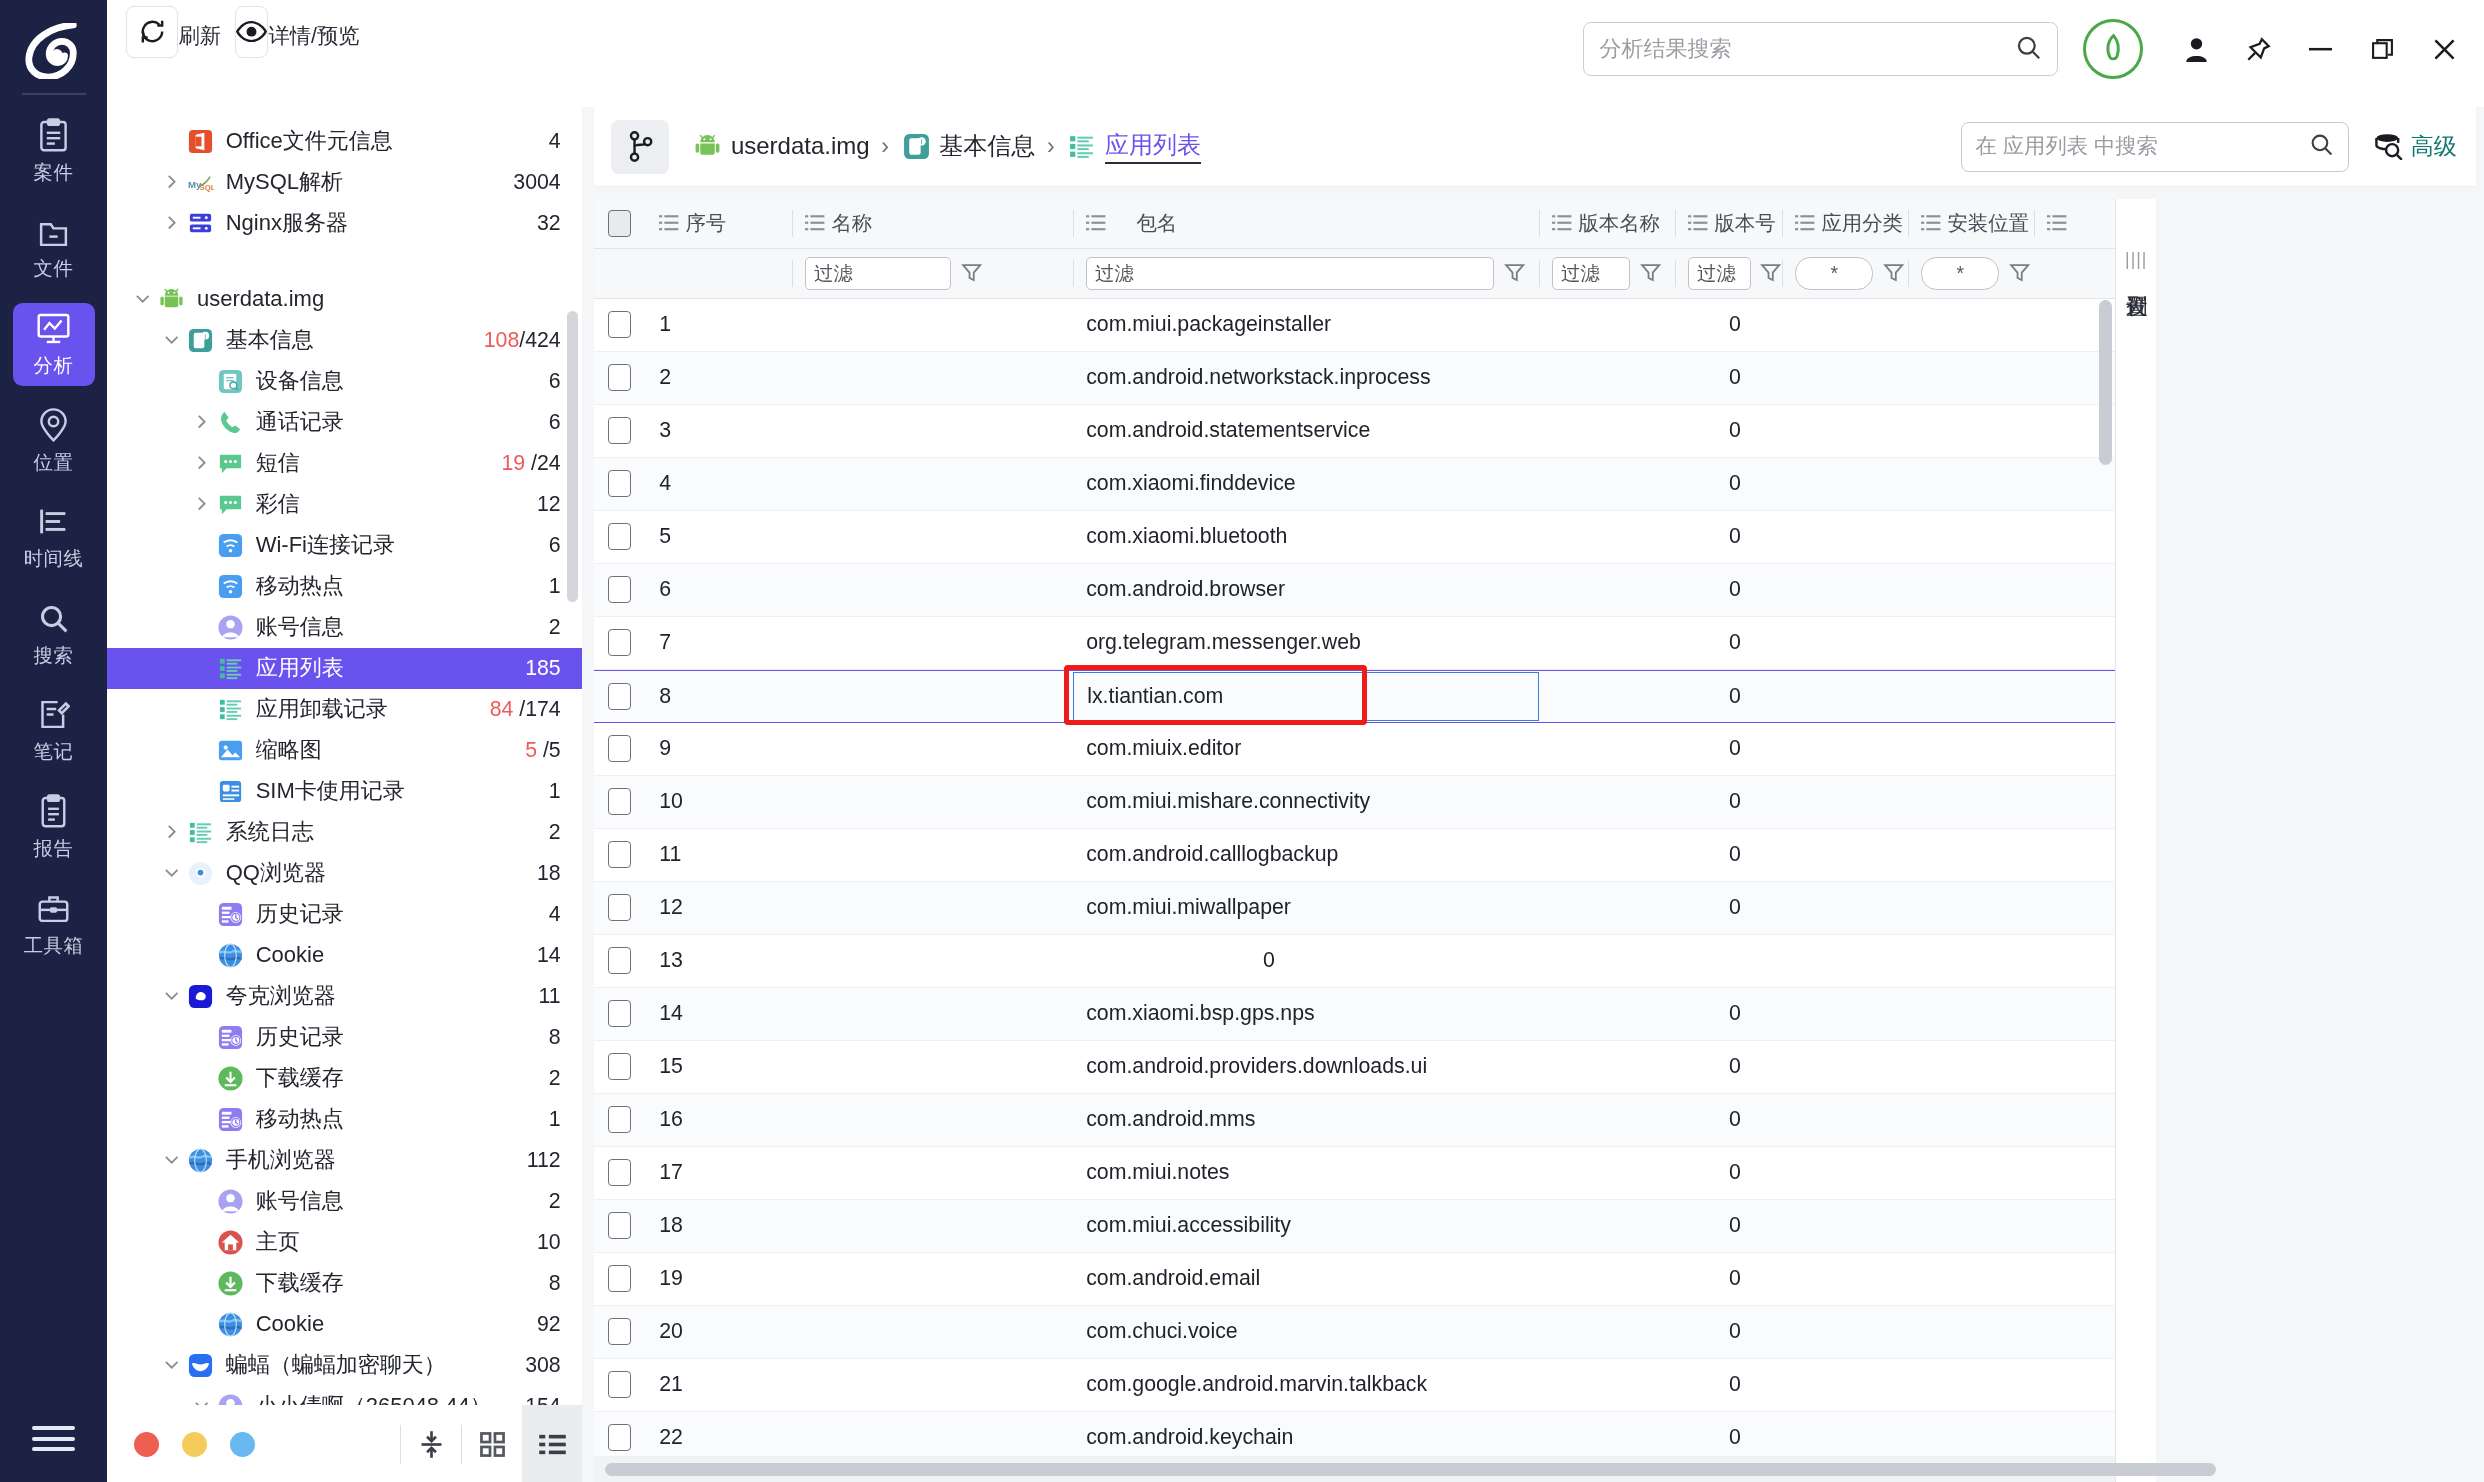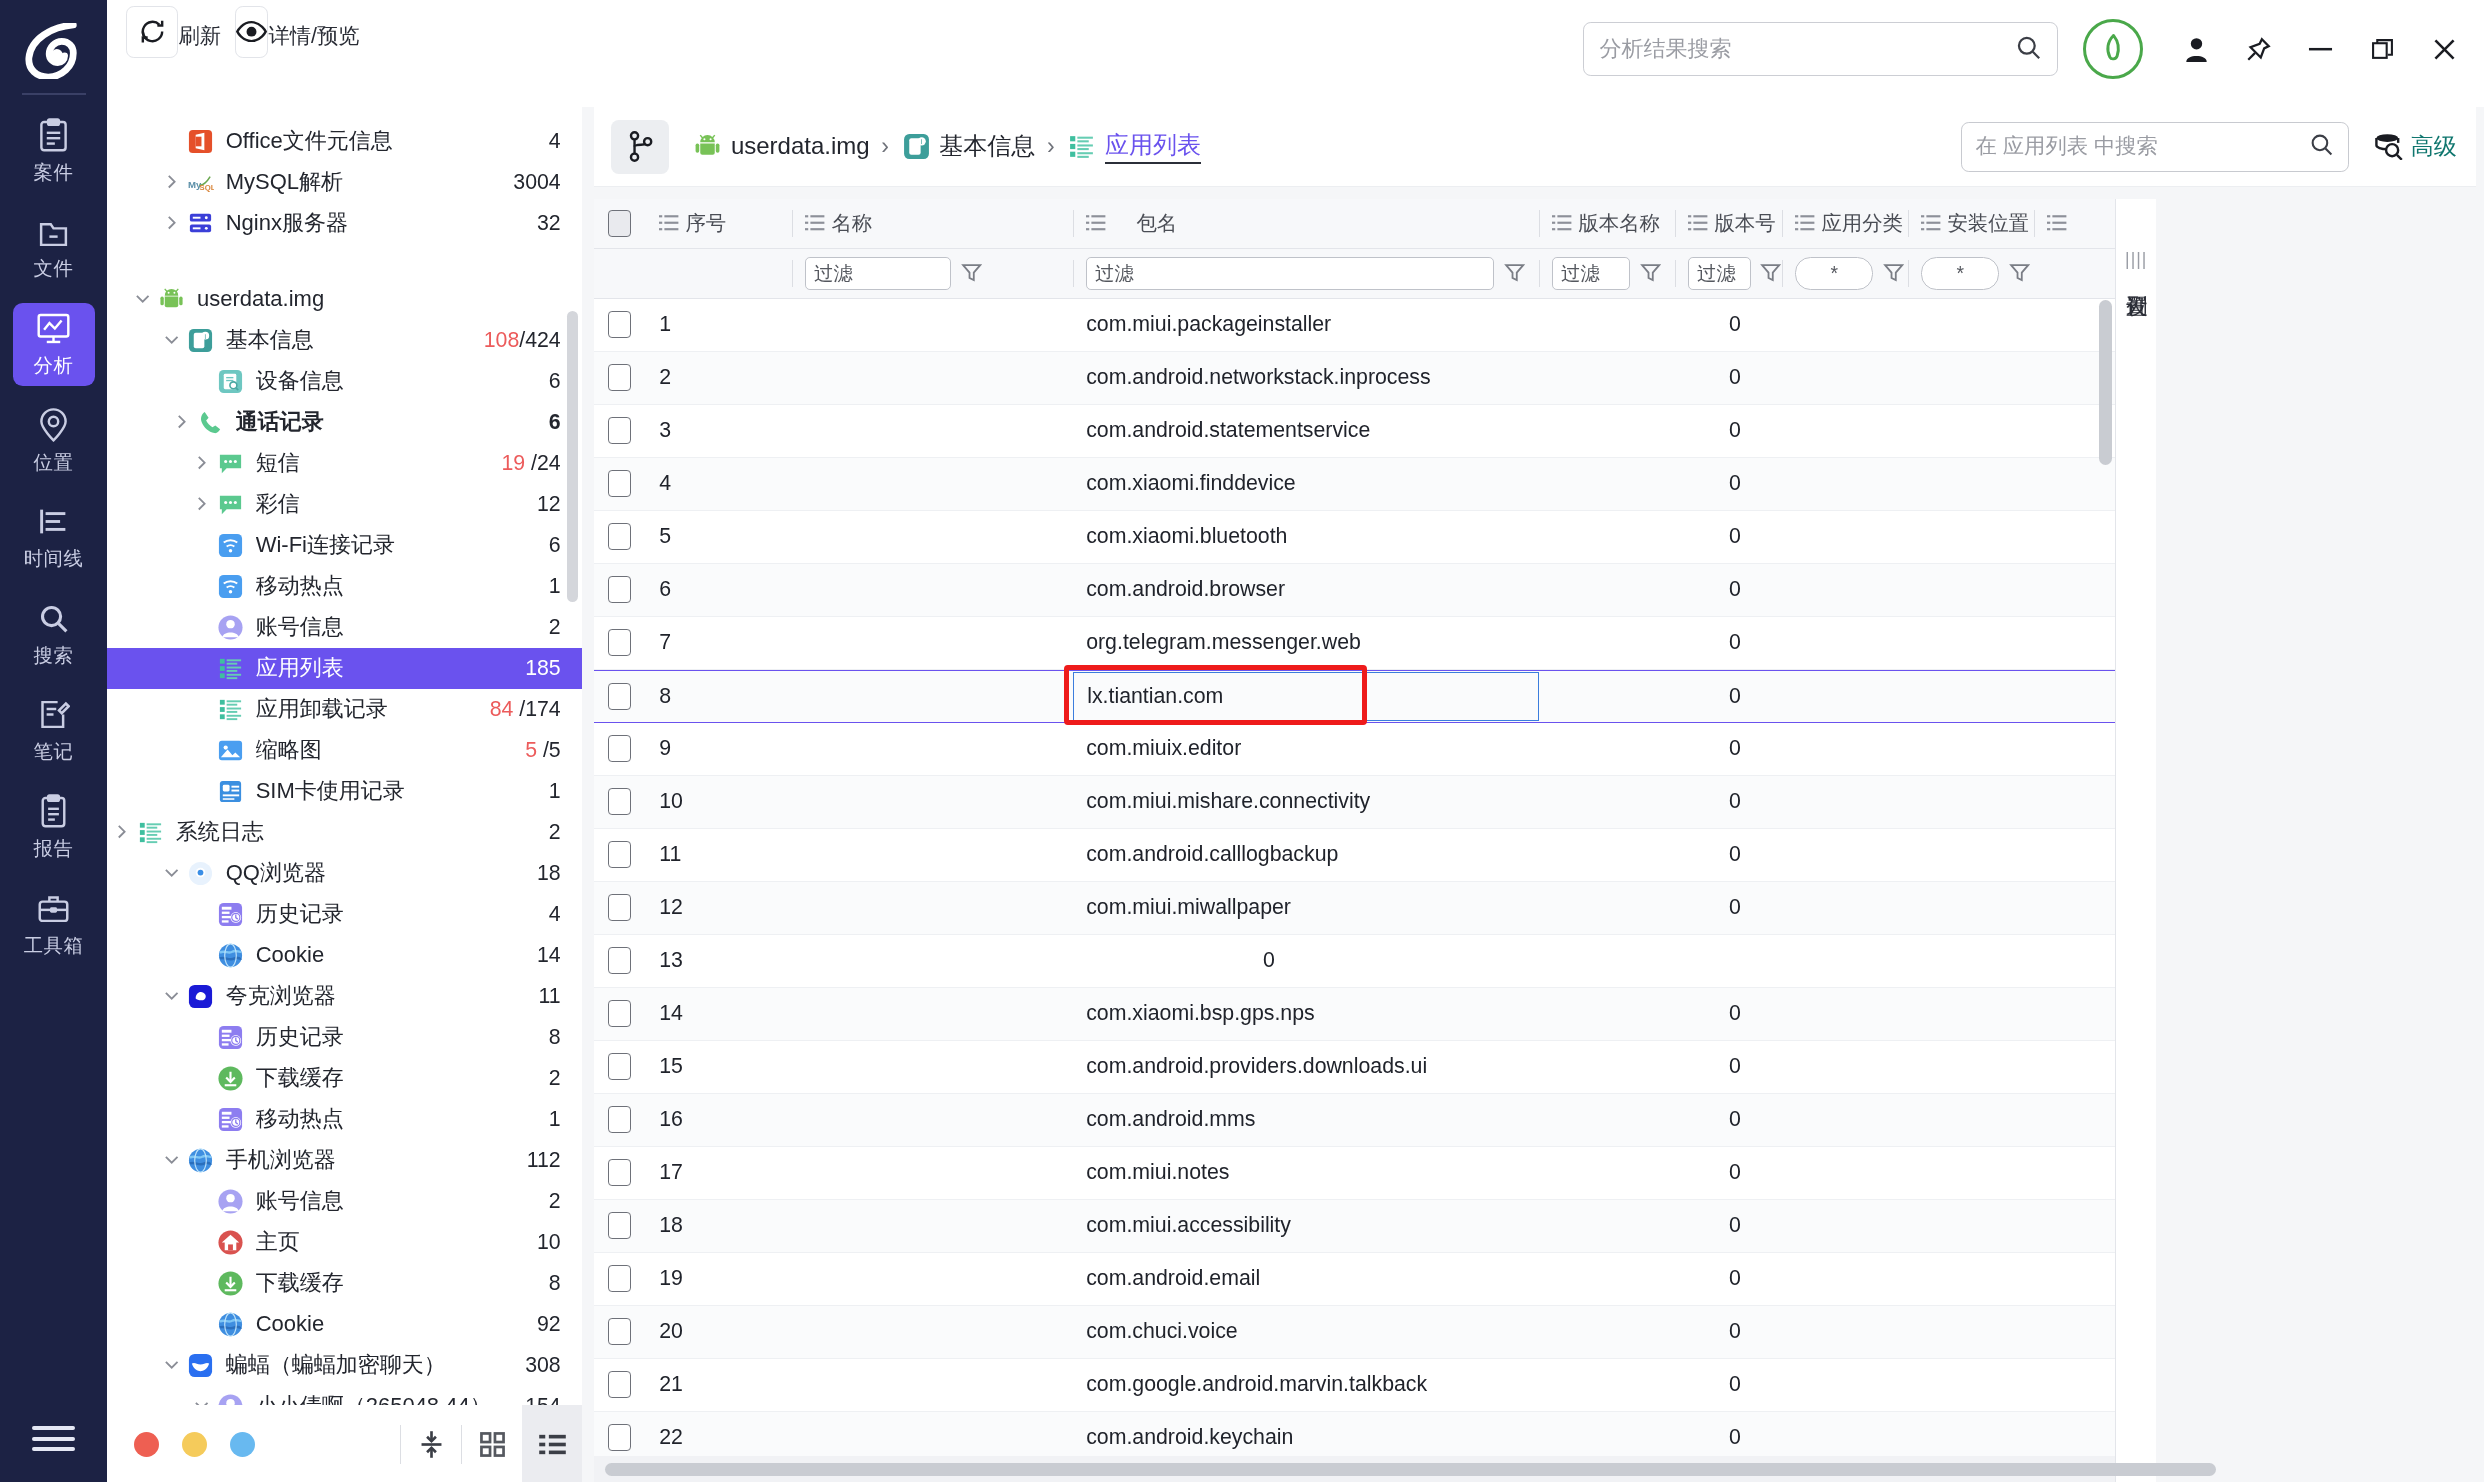--- a/index.html
+++ b/index.html
@@ -520,21 +520,21 @@
                   <rect x="7" y="6" width="13" height="16" rx="1.5" fill="#fff"></rect>
                   <line x1="9.5" y1="10" x2="17" y2="10" stroke="#6ec7c1" stroke-width="1.4"></line>
                   <line x1="9.5" y1="13" x2="17" y2="13" stroke="#6ec7c1" stroke-width="1.4"></line>
                   <circle cx="17" cy="18" r="3.6" fill="none" stroke="#4aa8a2" stroke-width="1.6"></circle>
                   <line x1="19.6" y1="20.6" x2="22" y2="23" stroke="#4aa8a2" stroke-width="1.8"></line>
                 </svg>
               </span>
               <span class="tlabel">设备信息</span>
               <span class="tcount">6</span>
             </div>
-            <div class="tree-row" style="padding-left: 60px; font-weight: bold;">
+            <div class="tree-row" style="padding-left: 80px;">
               <span class="caret">
                 <svg width="19.4" height="19.4" viewBox="0 0 20 20" fill="none" stroke="#8a8d96" stroke-width="1.9">
                   <polyline points="7,4 13,10 7,16"></polyline>
                 </svg>
               </span>
               <span class="tico">
                 <svg width="27" height="27" viewBox="0 0 28 28">
                   <path d="M8 3 C5 5, 3 9, 5 14 C7 19, 12 24, 18 25 C21 25.5, 23 23, 24 21 L19 17 L16 19 C13 17, 11 15, 9.5 12 L12 9 Z" fill="#5bc98f"></path>
                 </svg>
               </span>
@@ -697,21 +697,21 @@
                   <rect x="6" y="7" width="7" height="7" rx="1.5" fill="#fff"></rect>
                   <rect x="15" y="8" width="8" height="2" fill="#fff"></rect>
                   <rect x="15" y="12" width="8" height="2" fill="#fff"></rect>
                   <rect x="6" y="17" width="17" height="2" fill="#fff"></rect>
                   <rect x="6" y="21" width="12" height="1.6" fill="#fff"></rect>
                 </svg>
               </span>
               <span class="tlabel">SIM卡使用记录</span>
               <span class="tcount">1</span>
             </div>
-            <div class="tree-row" style="">
+            <div class="tree-row" style="padding-left: 50px;">
               <span class="caret">
                 <svg width="19.4" height="19.4" viewBox="0 0 20 20" fill="none" stroke="#8a8d96" stroke-width="1.9">
                   <polyline points="7,4 13,10 7,16"></polyline>
                 </svg>
               </span>
               <span class="tico">
                 <svg width="27" height="27" viewBox="0 0 28 28">
                   <rect x="3" y="4" width="5" height="5" fill="#3fbf9f"></rect>
                   <rect x="3" y="11.5" width="5" height="5" fill="#3fbf9f"></rect>
                   <rect x="3" y="19" width="5" height="5" fill="#3fbf9f"></rect>

